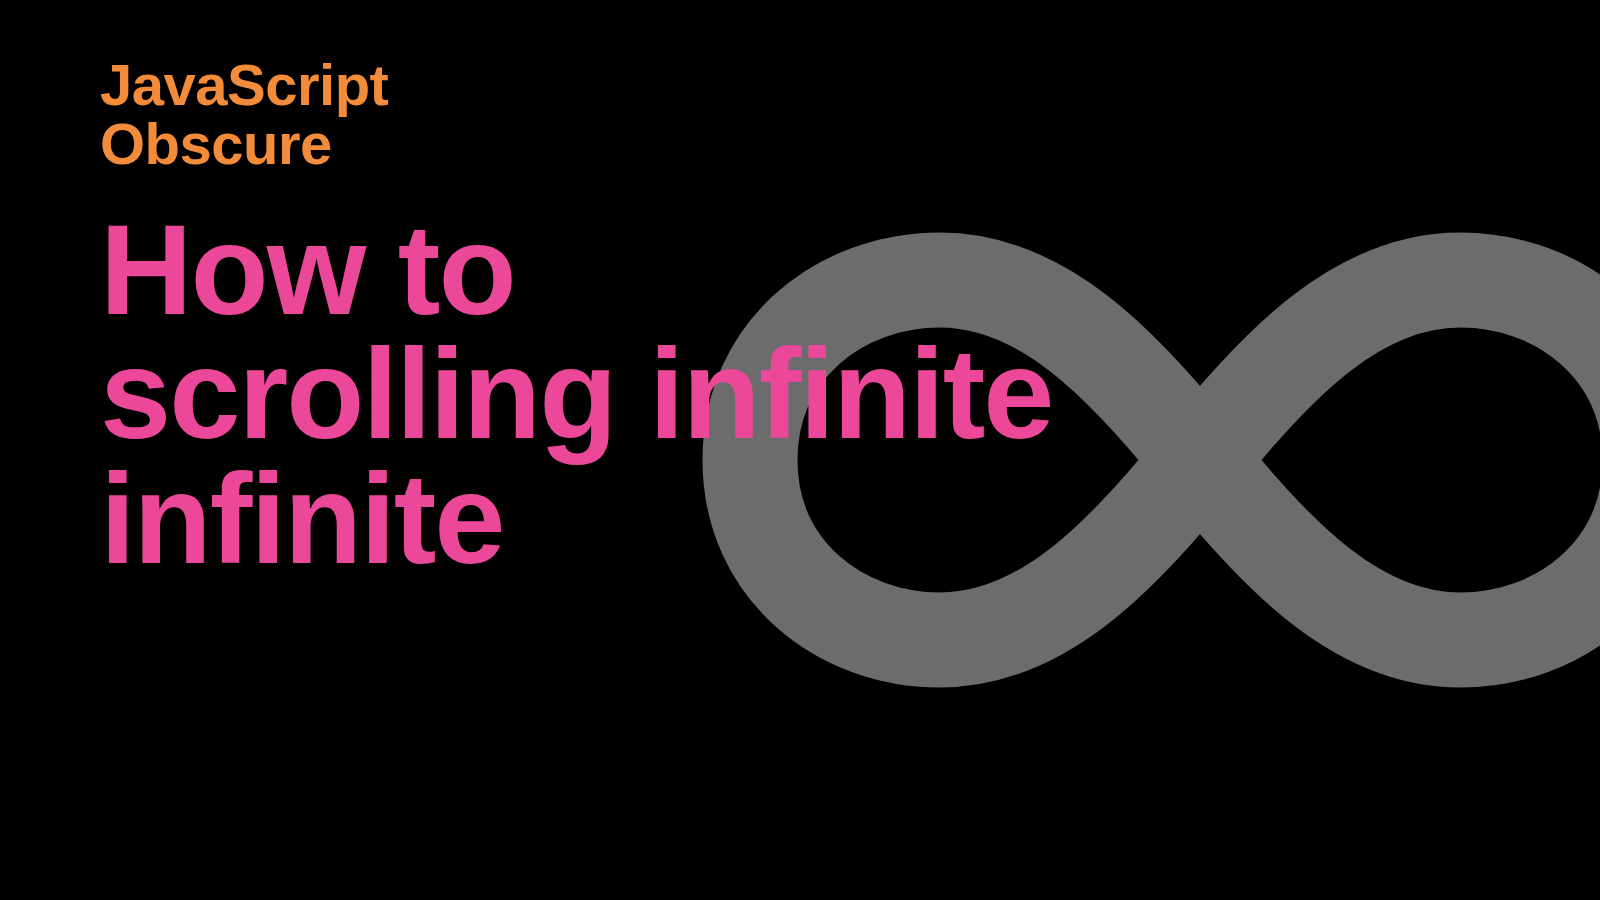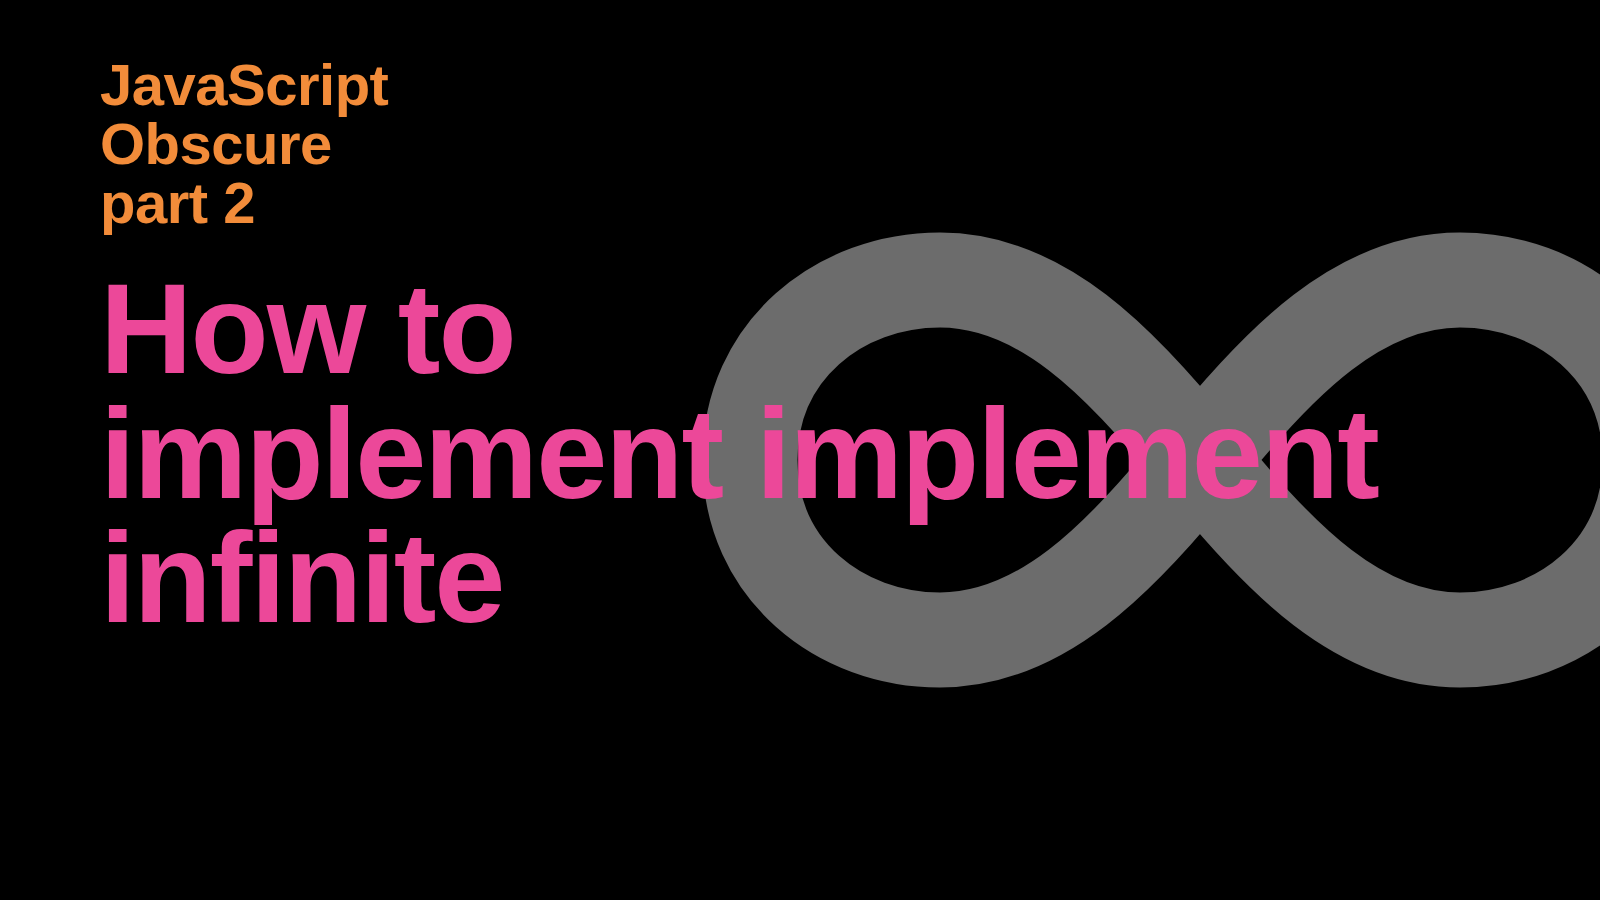--- a/index.html
+++ b/index.html
@@ -58,20 +58,19 @@
              C 860 60, 780 140, 700 240
              C 620 340, 540 420, 440 420
              C 340 420, 250 350, 250 240 Z" fill="none" stroke="#6c6c6c" stroke-width="95" transform="translate(-200, 0)"></path>
   </svg>
 </div>
 
 <div class="content">
   <div class="series-title">
     <div>JavaScript</div>
     <div>Obscure</div>
-    <div>part 2</div>
   </div>
   <div class="main-title">
     <div>How to</div>
-    <div>implement implement</div>
+    <div>scrolling infinite</div>
     <div>infinite</div>
   </div>
 </div>
 
 </body></html>

